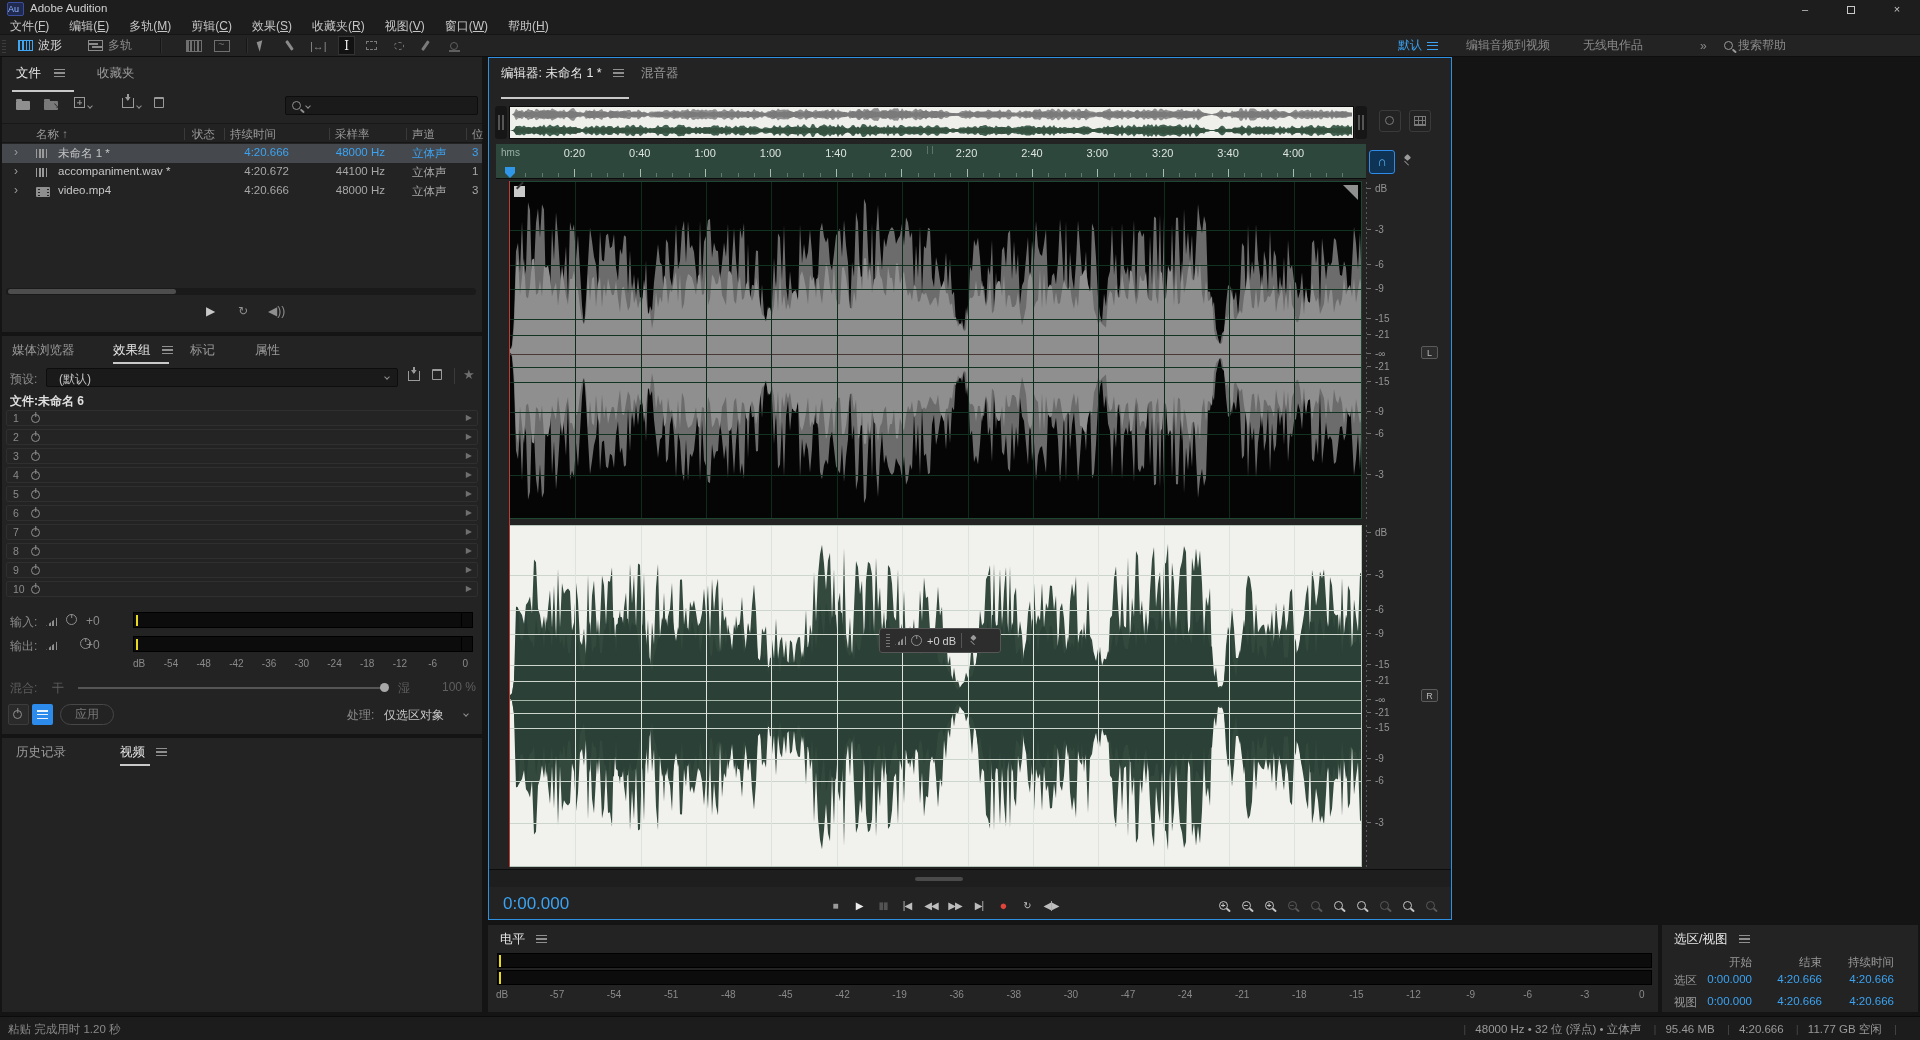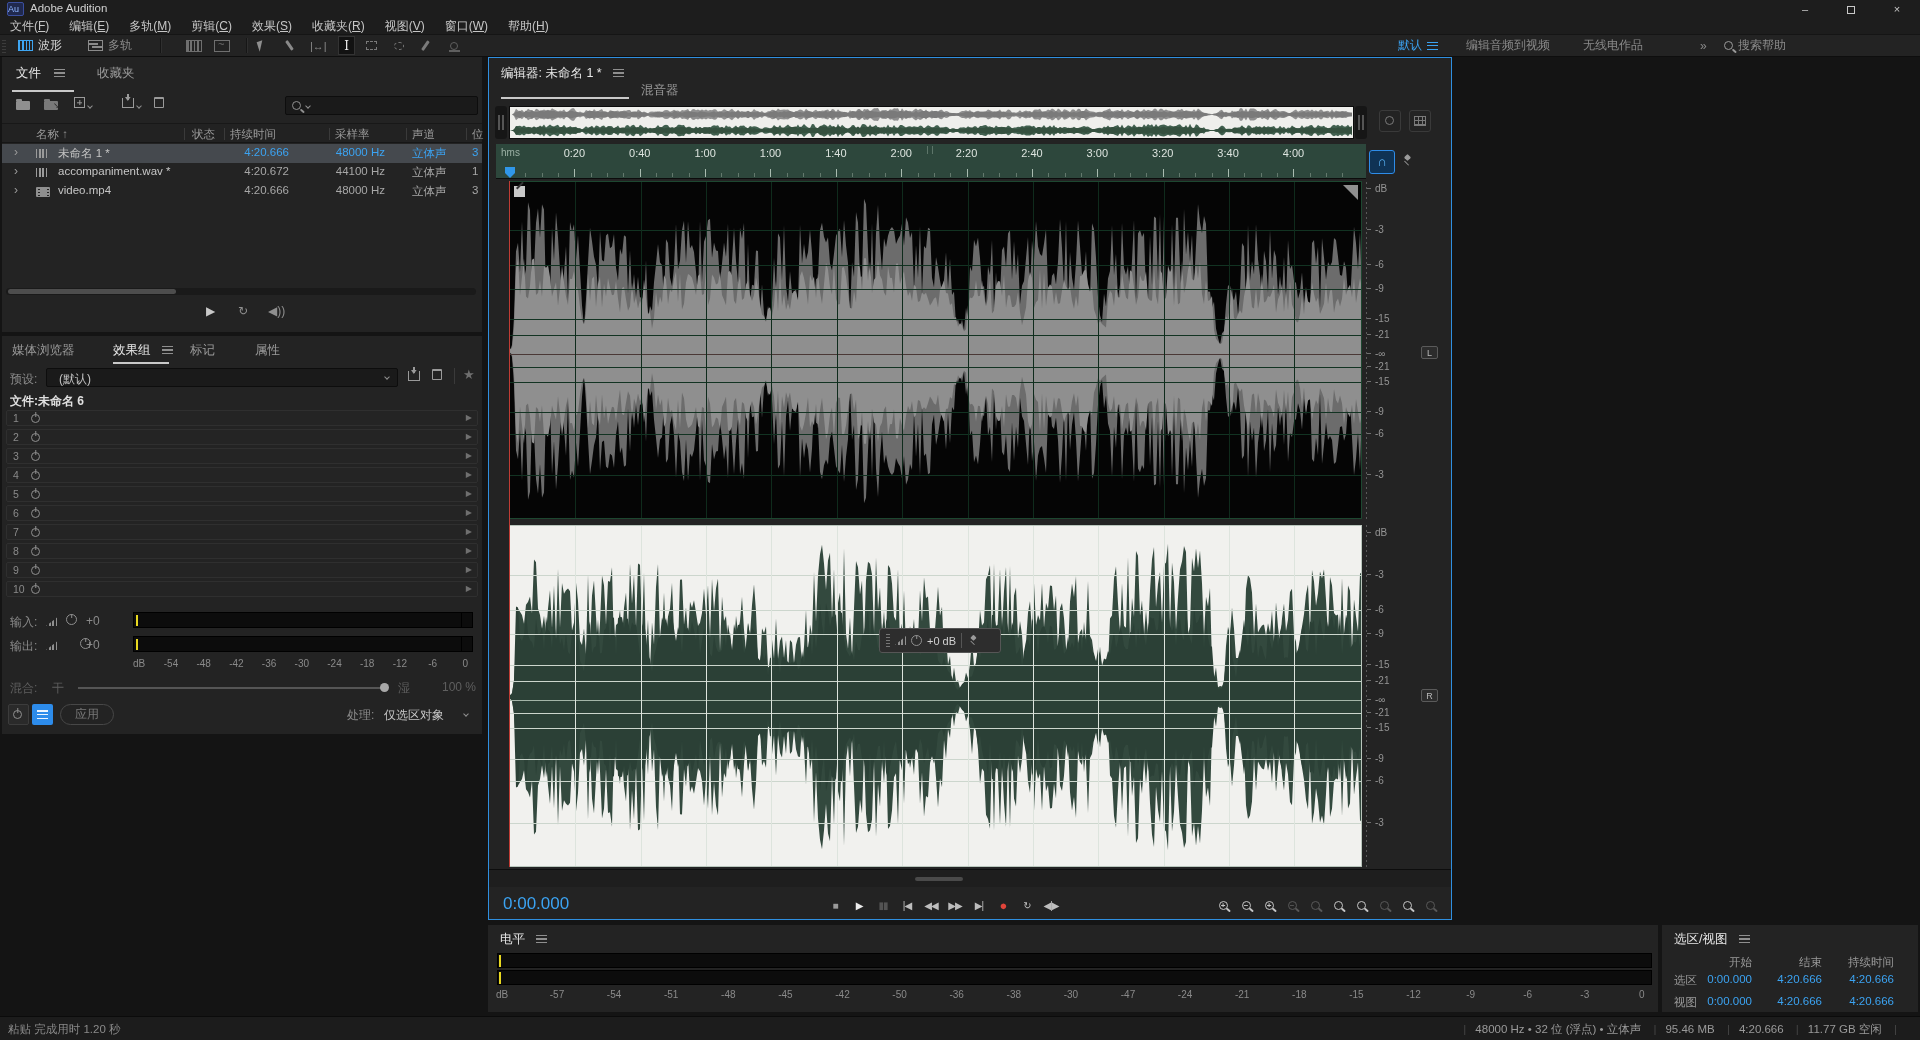--- a/index.html
+++ b/index.html
@@ -399,28 +399,36 @@
     </div>
     <div class="abs" style="left:30px;top:368px;width:21px;height:21px;background:#2d8ceb;border-radius:2px">
       <span class="listicon" style="position:absolute;left:5px;top:6px"></span>
     </div>
     <div class="abs" style="left:58px;top:368px;width:54px;height:21px;border:1px solid #474747;border-radius:11px;text-align:center;line-height:19px;color:#787878">应用</div>
     <div class="abs dim" style="left:345px;top:371px">处理:</div>
     <div class="abs" style="left:382px;top:371px;color:#c8c8c8">仅选区对象</div>
     <span class="chev small abs" style="left:462px;top:376px"></span>
   </div>
 
+  <div class="panel" style="left:2px;top:738px;width:480px;height:274px">
+    <div class="abs ptab" style="left:14px;top:6px">历史记录</div>
+    <div class="abs" style="left:118px;top:6px">
+      <span class="ptab active">视频</span>
+      <span class="hamb" style="margin-left:8px"></span>
+    </div>
+    <div class="underline" style="left:118px;top:26px;width:30px"></div>
+  </div>
 
   <div class="abs editor">
     <div class="abs" style="left:12px;top:7px">
       <span class="ptab active">编辑器: 未命名 1 *</span>
       <span class="hamb" style="margin-left:8px"></span>
     </div>
     <div class="underline" style="left:12px;top:39px;width:128px"></div>
-    <div class="abs ptab" style="left:152px;top:24px">混音器</div>
+    <div class="abs ptab" style="left:152px;top:7px">混音器</div>
 
     <div class="abs" style="left:6px;top:48px;width:12px;height:33px;background:#161616;border-radius:3px">
       <div style="position:absolute;left:3px;top:9px;width:1.5px;height:15px;background:#555"></div>
       <div style="position:absolute;left:7px;top:9px;width:1.5px;height:15px;background:#555"></div>
     </div>
     <div class="abs" style="left:20px;top:48px;width:845px;height:33px;background:#efefec;border:1px solid #0c0c0c">
       <svg id="nav-top" style="position:absolute;left:0;top:0" width="843" height="15" preserveAspectRatio="none">
           <path d="M0,7.4 L2,7.4 L4,6.1 L6,1.7 L8,3.4 L10,4.5 L12,2.7 L14,4.9 L16,4.4 L18,1.7 L20,3.1 L22,2.9 L24,4.8 L26,1.7 L28,2.4 L30,4.4 L32,3.5 L34,2.4 L36,3.5 L38,2.7 L40,3.8 L42,1.2 L44,2.4 L46,3.2 L48,4.8 L50,3.5 L52,4.0 L54,2.4 L56,5.1 L58,4.8 L60,2.7 L62,1.2 L64,1.3 L66,4.3 L68,5.6 L70,4.4 L72,5.6 L74,5.7 L76,2.9 L78,3.9 L80,3.2 L82,5.2 L84,1.9 L86,3.9 L88,4.2 L90,2.9 L92,1.9 L94,5.4 L96,5.6 L98,5.5 L100,3.3 L102,3.8 L104,4.8 L106,4.1 L108,3.5 L110,5.6 L112,4.3 L114,3.6 L116,3.7 L118,2.9 L120,2.9 L122,5.6 L124,5.0 L126,5.5 L128,2.6 L130,3.8 L132,5.4 L134,4.6 L136,5.5 L138,6.2 L140,4.8 L142,4.6 L144,4.8 L146,4.5 L148,4.8 L150,4.2 L152,5.6 L154,3.4 L156,3.0 L158,3.2 L160,4.8 L162,3.9 L164,2.7 L166,3.7 L168,3.4 L170,4.7 L172,3.0 L174,3.5 L176,3.1 L178,2.1 L180,5.2 L182,2.4 L184,2.1 L186,3.3 L188,2.4 L190,3.4 L192,2.4 L194,3.6 L196,2.4 L198,3.8 L200,3.0 L202,3.3 L204,2.3 L206,2.4 L208,4.8 L210,4.7 L212,3.8 L214,2.2 L216,3.1 L218,5.0 L220,2.9 L222,1.8 L224,3.8 L226,5.0 L228,2.8 L230,4.8 L232,4.1 L234,5.1 L236,4.6 L238,3.9 L240,5.1 L242,4.5 L244,2.0 L246,3.8 L248,4.1 L250,5.3 L252,4.1 L254,6.1 L256,5.4 L258,4.3 L260,4.2 L262,2.8 L264,3.1 L266,3.9 L268,1.5 L270,2.9 L272,2.8 L274,2.6 L276,2.8 L278,2.5 L280,4.0 L282,5.5 L284,5.3 L286,5.1 L288,3.4 L290,2.5 L292,3.0 L294,4.4 L296,1.8 L298,3.6 L300,4.7 L302,5.4 L304,3.7 L306,2.7 L308,4.4 L310,4.8 L312,3.6 L314,3.8 L316,3.1 L318,2.6 L320,4.9 L322,2.0 L324,2.4 L326,5.1 L328,2.3 L330,4.5 L332,4.4 L334,5.3 L336,5.0 L338,6.0 L340,3.2 L342,4.7 L344,4.6 L346,4.3 L348,2.0 L350,1.9 L352,5.2 L354,2.1 L356,2.4 L358,2.1 L360,4.7 L362,2.8 L364,1.2 L366,1.3 L368,1.0 L370,4.5 L372,3.3 L374,3.2 L376,3.0 L378,4.3 L380,2.3 L382,2.7 L384,1.3 L386,1.6 L388,1.3 L390,4.9 L392,1.3 L394,3.9 L396,3.0 L398,3.9 L400,3.8 L402,4.5 L404,2.7 L406,1.4 L408,3.2 L410,2.0 L412,2.7 L414,4.7 L416,2.6 L418,4.9 L420,4.4 L422,3.3 L424,4.9 L426,3.7 L428,4.6 L430,3.0 L432,2.7 L434,4.9 L436,3.9 L438,4.5 L440,6.4 L442,6.0 L444,5.9 L446,6.0 L448,6.4 L450,4.9 L452,4.1 L454,3.9 L456,3.2 L458,4.3 L460,3.0 L462,5.5 L464,5.2 L466,4.6 L468,3.7 L470,4.5 L472,4.5 L474,5.0 L476,4.2 L478,2.6 L480,3.3 L482,4.2 L484,4.7 L486,5.1 L488,4.1 L490,2.6 L492,5.5 L494,5.1 L496,4.4 L498,2.5 L500,2.9 L502,5.4 L504,5.3 L506,5.7 L508,5.1 L510,3.3 L512,5.2 L514,4.3 L516,3.5 L518,4.2 L520,3.9 L522,5.2 L524,2.7 L526,2.6 L528,2.7 L530,1.8 L532,4.8 L534,4.2 L536,4.0 L538,2.4 L540,3.3 L542,1.5 L544,2.4 L546,4.5 L548,1.6 L550,2.8 L552,5.0 L554,2.2 L556,2.7 L558,3.7 L560,5.1 L562,2.5 L564,2.5 L566,4.3 L568,1.8 L570,2.0 L572,5.3 L574,4.1 L576,1.4 L578,3.2 L580,4.2 L582,4.6 L584,4.7 L586,5.5 L588,4.9 L590,4.7 L592,5.1 L594,3.8 L596,3.3 L598,2.3 L600,1.6 L602,5.2 L604,3.9 L606,3.6 L608,3.0 L610,4.8 L612,1.9 L614,4.7 L616,4.2 L618,2.7 L620,4.1 L622,5.0 L624,5.4 L626,3.2 L628,2.8 L630,5.4 L632,4.0 L634,2.1 L636,4.0 L638,2.8 L640,3.6 L642,4.0 L644,1.8 L646,1.7 L648,4.3 L650,1.7 L652,1.7 L654,3.4 L656,2.6 L658,3.6 L660,3.8 L662,4.2 L664,4.7 L666,4.0 L668,2.6 L670,3.0 L672,1.8 L674,4.3 L676,3.3 L678,3.8 L680,3.9 L682,4.4 L684,2.2 L686,4.5 L688,1.4 L690,3.1 L692,4.8 L694,5.8 L696,6.1 L698,6.4 L700,6.8 L702,7.2 L704,6.5 L706,6.6 L708,5.5 L710,3.6 L712,2.8 L714,5.5 L716,4.8 L718,6.0 L720,6.3 L722,3.6 L724,5.0 L726,4.8 L728,5.1 L730,1.2 L732,1.3 L734,4.3 L736,1.4 L738,4.9 L740,1.4 L742,1.6 L744,1.5 L746,2.6 L748,4.7 L750,5.0 L752,2.8 L754,4.0 L756,2.9 L758,1.8 L760,5.0 L762,3.7 L764,2.4 L766,1.9 L768,3.9 L770,4.4 L772,4.0 L774,3.9 L776,4.7 L778,5.8 L780,6.2 L782,4.9 L784,3.6 L786,2.6 L788,4.7 L790,3.7 L792,3.0 L794,4.0 L796,3.3 L798,2.8 L800,4.1 L802,2.5 L804,4.2 L806,3.2 L808,5.0 L810,2.7 L812,2.7 L814,5.5 L816,4.0 L818,3.7 L820,4.9 L822,2.6 L824,5.0 L826,3.5 L828,4.5 L830,5.2 L832,4.0 L834,4.5 L836,4.0 L838,5.2 L840,5.5 L842,5.7 L842,9.3 L840,9.5 L838,9.8 L836,11.0 L834,10.5 L832,11.0 L830,9.8 L828,10.5 L826,11.5 L824,10.0 L822,12.4 L820,10.1 L818,11.3 L816,11.0 L814,9.5 L812,12.3 L810,12.3 L808,10.0 L806,11.8 L804,10.8 L802,12.5 L800,10.9 L798,12.2 L796,11.7 L794,11.0 L792,12.0 L790,11.3 L788,10.3 L786,12.4 L784,11.4 L782,10.1 L780,8.8 L778,9.2 L776,10.3 L774,11.1 L772,11.0 L770,10.6 L768,11.1 L766,13.1 L764,12.6 L762,11.3 L760,10.0 L758,13.2 L756,12.1 L754,11.0 L752,12.2 L750,10.0 L748,10.3 L746,12.4 L744,13.5 L742,13.4 L740,13.6 L738,10.1 L736,13.6 L734,10.7 L732,13.7 L730,13.8 L728,9.9 L726,10.2 L724,10.0 L722,11.4 L720,8.7 L718,9.0 L716,10.2 L714,9.5 L712,12.2 L710,11.4 L708,9.5 L706,8.4 L704,8.5 L702,7.8 L700,8.2 L698,8.6 L696,8.9 L694,9.2 L692,10.2 L690,11.9 L688,13.6 L686,10.5 L684,12.8 L682,10.6 L680,11.1 L678,11.2 L676,11.7 L674,10.7 L672,13.2 L670,12.0 L668,12.4 L666,11.0 L664,10.3 L662,10.8 L660,11.2 L658,11.4 L656,12.4 L654,11.6 L652,13.3 L650,13.3 L648,10.7 L646,13.3 L644,13.2 L642,11.0 L640,11.4 L638,12.2 L636,11.0 L634,12.9 L632,11.0 L630,9.6 L628,12.2 L626,11.8 L624,9.6 L622,10.0 L620,10.9 L618,12.3 L616,10.8 L614,10.3 L612,13.1 L610,10.2 L608,12.0 L606,11.4 L604,11.1 L602,9.8 L600,13.4 L598,12.7 L596,11.7 L594,11.2 L592,9.9 L590,10.3 L588,10.1 L586,9.5 L584,10.3 L582,10.4 L580,10.8 L578,11.8 L576,13.6 L574,10.9 L572,9.7 L570,13.0 L568,13.2 L566,10.7 L564,12.5 L562,12.5 L560,9.9 L558,11.3 L556,12.3 L554,12.8 L552,10.0 L550,12.2 L548,13.4 L546,10.5 L544,12.6 L542,13.5 L540,11.7 L538,12.6 L536,11.0 L534,10.8 L532,10.2 L530,13.2 L528,12.3 L526,12.4 L524,12.3 L522,9.8 L520,11.1 L518,10.8 L516,11.5 L514,10.7 L512,9.8 L510,11.7 L508,9.9 L506,9.3 L504,9.7 L502,9.6 L500,12.1 L498,12.5 L496,10.6 L494,9.9 L492,9.5 L490,12.4 L488,10.9 L486,9.9 L484,10.3 L482,10.8 L480,11.7 L478,12.4 L476,10.8 L474,10.0 L472,10.5 L470,10.5 L468,11.3 L466,10.4 L464,9.8 L462,9.5 L460,12.0 L458,10.7 L456,11.8 L454,11.1 L452,10.9 L450,10.1 L448,8.6 L446,9.0 L444,9.1 L442,9.0 L440,8.6 L438,10.5 L436,11.1 L434,10.1 L432,12.3 L430,12.0 L428,10.4 L426,11.3 L424,10.1 L422,11.7 L420,10.6 L418,10.1 L416,12.4 L414,10.3 L412,12.3 L410,13.0 L408,11.8 L406,13.6 L404,12.3 L402,10.5 L400,11.2 L398,11.1 L396,12.0 L394,11.1 L392,13.7 L390,10.1 L388,13.7 L386,13.4 L384,13.7 L382,12.3 L380,12.7 L378,10.7 L376,12.0 L374,11.8 L372,11.7 L370,10.5 L368,14.0 L366,13.7 L364,13.8 L362,12.2 L360,10.3 L358,12.9 L356,12.6 L354,12.9 L352,9.8 L350,13.1 L348,13.0 L346,10.7 L344,10.4 L342,10.3 L340,11.8 L338,9.0 L336,10.0 L334,9.7 L332,10.6 L330,10.5 L328,12.7 L326,9.9 L324,12.6 L322,13.0 L320,10.1 L318,12.4 L316,11.9 L314,11.2 L312,11.4 L310,10.2 L308,10.6 L306,12.3 L304,11.3 L302,9.6 L300,10.3 L298,11.4 L296,13.2 L294,10.6 L292,12.0 L290,12.5 L288,11.6 L286,9.9 L284,9.7 L282,9.5 L280,11.0 L278,12.5 L276,12.2 L274,12.4 L272,12.2 L270,12.1 L268,13.5 L266,11.1 L264,11.9 L262,12.2 L260,10.8 L258,10.7 L256,9.6 L254,8.9 L252,10.9 L250,9.7 L248,10.9 L246,11.2 L244,13.0 L242,10.5 L240,9.9 L238,11.1 L236,10.4 L234,9.9 L232,10.9 L230,10.2 L228,12.2 L226,10.0 L224,11.2 L222,13.2 L220,12.1 L218,10.0 L216,11.9 L214,12.8 L212,11.2 L210,10.3 L208,10.2 L206,12.6 L204,12.7 L202,11.7 L200,12.0 L198,11.2 L196,12.6 L194,11.4 L192,12.6 L190,11.6 L188,12.6 L186,11.7 L184,12.9 L182,12.6 L180,9.8 L178,12.9 L176,11.9 L174,11.5 L172,12.0 L170,10.3 L168,11.6 L166,11.3 L164,12.3 L162,11.1 L160,10.2 L158,11.8 L156,12.0 L154,11.6 L152,9.4 L150,10.8 L148,10.2 L146,10.5 L144,10.2 L142,10.4 L140,10.2 L138,8.8 L136,9.5 L134,10.4 L132,9.6 L130,11.2 L128,12.4 L126,9.5 L124,10.0 L122,9.4 L120,12.1 L118,12.1 L116,11.3 L114,11.4 L112,10.7 L110,9.4 L108,11.5 L106,10.9 L104,10.2 L102,11.2 L100,11.7 L98,9.5 L96,9.4 L94,9.6 L92,13.1 L90,12.1 L88,10.8 L86,11.1 L84,13.1 L82,9.8 L80,11.8 L78,11.1 L76,12.1 L74,9.3 L72,9.4 L70,10.6 L68,9.4 L66,10.7 L64,13.7 L62,13.8 L60,12.3 L58,10.2 L56,9.9 L54,12.6 L52,11.0 L50,11.5 L48,10.2 L46,11.8 L44,12.6 L42,13.8 L40,11.2 L38,12.3 L36,11.5 L34,12.6 L32,11.5 L30,10.6 L28,12.6 L26,13.3 L24,10.2 L22,12.1 L20,11.9 L18,13.3 L16,10.6 L14,10.1 L12,12.3 L10,10.5 L8,11.6 L6,13.3 L4,8.9 L2,7.6 L0,7.6 Z" fill="#8f8f8f"></path>
           <path d="M0,7.4 L2,7.4 L4,6.7 L6,4.6 L8,5.1 L10,3.5 L12,5.5 L14,5.5 L16,3.6 L18,5.0 L20,5.0 L22,3.5 L24,4.4 L26,4.9 L28,4.7 L30,3.5 L32,3.4 L34,4.4 L36,3.8 L38,3.5 L40,3.6 L42,4.0 L44,3.8 L46,4.8 L48,4.5 L50,5.3 L52,5.2 L54,4.8 L56,5.0 L58,4.7 L60,3.7 L62,3.7 L64,4.4 L66,5.1 L68,5.2 L70,6.3 L72,6.2 L74,5.9 L76,5.3 L78,3.9 L80,4.1 L82,4.1 L84,4.2 L86,5.0 L88,4.1 L90,5.2 L92,4.8 L94,4.3 L96,4.4 L98,5.6 L100,4.5 L102,4.1 L104,4.2 L106,4.6 L108,5.6 L110,4.3 L112,4.3 L114,4.4 L116,4.4 L118,5.8 L120,5.7 L122,4.7 L124,4.4 L126,4.5 L128,5.5 L130,4.5 L132,5.6 L134,5.6 L136,5.8 L138,6.4 L140,6.5 L142,6.2 L144,5.8 L146,5.2 L148,4.5 L150,5.6 L152,4.6 L154,5.8 L156,5.4 L158,5.5 L160,5.3 L162,5.9 L164,4.3 L166,4.3 L168,5.5 L170,4.9 L172,5.7 L174,5.0 L176,4.5 L178,4.3 L180,4.2 L182,4.7 L184,5.1 L186,5.3 L188,5.6 L190,4.3 L192,4.5 L194,5.1 L196,5.3 L198,5.6 L200,5.4 L202,5.0 L204,4.2 L206,5.6 L208,4.8 L210,4.3 L212,5.3 L214,5.5 L216,4.7 L218,3.8 L220,5.4 L222,4.5 L224,5.2 L226,4.8 L228,4.0 L230,5.1 L232,5.4 L234,4.5 L236,5.5 L238,3.8 L240,4.9 L242,5.2 L244,5.2 L246,5.3 L248,5.1 L250,5.5 L252,5.8 L254,5.8 L256,6.3 L258,5.8 L260,4.6 L262,4.9 L264,3.9 L266,4.1 L268,5.6 L270,5.0 L272,5.3 L274,4.1 L276,4.8 L278,4.3 L280,4.1 L282,4.4 L284,5.3 L286,4.0 L288,4.9 L290,5.0 L292,5.5 L294,5.5 L296,4.1 L298,4.3 L300,4.3 L302,4.7 L304,5.4 L306,5.3 L308,4.4 L310,3.9 L312,5.3 L314,4.7 L316,3.8 L318,5.4 L320,4.1 L322,3.9 L324,4.4 L326,4.7 L328,4.9 L330,4.2 L332,5.4 L334,4.8 L336,5.4 L338,5.8 L340,5.4 L342,3.9 L344,4.3 L346,5.1 L348,3.7 L350,3.6 L352,3.8 L354,5.4 L356,3.6 L358,3.7 L360,3.7 L362,4.1 L364,4.5 L366,4.4 L368,5.1 L370,5.3 L372,4.2 L374,3.8 L376,4.8 L378,3.9 L380,3.8 L382,3.8 L384,3.7 L386,4.2 L388,4.7 L390,3.9 L392,4.0 L394,5.0 L396,3.7 L398,4.2 L400,4.9 L402,5.4 L404,5.5 L406,3.7 L408,5.5 L410,5.0 L412,4.0 L414,3.9 L416,3.8 L418,4.3 L420,5.2 L422,4.6 L424,4.0 L426,4.0 L428,4.7 L430,4.6 L432,5.0 L434,4.8 L436,6.2 L438,5.6 L440,5.8 L442,5.9 L444,6.1 L446,6.7 L448,6.0 L450,6.3 L452,6.0 L454,5.6 L456,4.7 L458,5.0 L460,5.0 L462,4.5 L464,5.9 L466,4.6 L468,5.2 L470,5.0 L472,5.0 L474,4.5 L476,4.7 L478,5.1 L480,4.6 L482,5.6 L484,4.5 L486,4.6 L488,4.6 L490,4.4 L492,4.8 L494,4.5 L496,5.6 L498,5.6 L500,5.7 L502,5.8 L504,6.2 L506,6.4 L508,6.2 L510,5.9 L512,5.5 L514,5.4 L516,4.7 L518,5.7 L520,4.9 L522,5.7 L524,4.2 L526,4.5 L528,5.1 L530,4.5 L532,4.8 L534,4.9 L536,5.0 L538,5.5 L540,4.3 L542,4.0 L544,5.5 L546,3.9 L548,5.5 L550,5.4 L552,5.1 L554,4.6 L556,4.3 L558,5.2 L560,5.2 L562,5.4 L564,4.9 L566,5.4 L568,5.2 L570,4.4 L572,4.1 L574,3.9 L576,4.4 L578,5.0 L580,5.9 L582,5.4 L584,5.7 L586,6.3 L588,5.5 L590,5.5 L592,5.5 L594,4.3 L596,5.1 L598,3.9 L600,4.9 L602,3.9 L604,5.4 L606,4.8 L608,4.8 L610,3.7 L612,5.1 L614,4.9 L616,5.2 L618,5.6 L620,4.3 L622,4.6 L624,4.9 L626,4.1 L628,3.8 L630,4.5 L632,4.4 L634,5.6 L636,3.9 L638,4.9 L640,5.1 L642,4.0 L644,4.0 L646,4.3 L648,5.1 L650,4.7 L652,5.1 L654,4.1 L656,5.1 L658,5.6 L660,4.3 L662,5.1 L664,4.8 L666,4.7 L668,5.2 L670,4.3 L672,4.8 L674,4.1 L676,3.9 L678,4.5 L680,5.1 L682,4.5 L684,5.3 L686,4.9 L688,3.8 L690,4.7 L692,5.6 L694,6.1 L696,6.2 L698,7.1 L700,7.2 L702,7.3 L704,7.1 L706,6.5 L708,5.6 L710,5.7 L712,4.6 L714,5.4 L716,5.8 L718,5.8 L720,5.7 L722,6.0 L724,4.6 L726,4.7 L728,3.9 L730,5.1 L732,4.1 L734,4.7 L736,4.5 L738,5.0 L740,4.0 L742,3.9 L744,4.3 L746,5.0 L748,4.0 L750,4.6 L752,5.4 L754,3.9 L756,5.3 L758,4.1 L760,5.3 L762,4.9 L764,4.1 L766,5.6 L768,4.3 L770,5.7 L772,5.5 L774,5.0 L776,5.4 L778,6.3 L780,6.0 L782,5.5 L784,5.4 L786,5.0 L788,5.8 L790,5.5 L792,5.2 L794,4.4 L796,5.7 L798,5.1 L800,5.6 L802,5.1 L804,5.6 L806,4.8 L808,4.6 L810,5.6 L812,5.4 L814,4.5 L816,4.8 L818,5.7 L820,5.9 L822,4.5 L824,5.7 L826,4.9 L828,4.6 L830,4.6 L832,4.5 L834,4.5 L836,5.5 L838,5.5 L840,5.8 L842,5.7 L842,9.3 L840,9.2 L838,9.5 L836,9.5 L834,10.5 L832,10.5 L830,10.4 L828,10.4 L826,10.1 L824,9.3 L822,10.5 L820,9.1 L818,9.3 L816,10.2 L814,10.5 L812,9.6 L810,9.4 L808,10.4 L806,10.2 L804,9.4 L802,9.9 L800,9.4 L798,9.9 L796,9.3 L794,10.6 L792,9.8 L790,9.5 L788,9.2 L786,10.0 L784,9.6 L782,9.5 L780,9.0 L778,8.7 L776,9.6 L774,10.0 L772,9.5 L770,9.3 L768,10.7 L766,9.4 L764,10.9 L762,10.1 L760,9.7 L758,10.9 L756,9.7 L754,11.1 L752,9.6 L750,10.4 L748,11.0 L746,10.0 L744,10.7 L742,11.1 L740,11.0 L738,10.0 L736,10.5 L734,10.3 L732,10.9 L730,9.9 L728,11.1 L726,10.3 L724,10.4 L722,9.0 L720,9.3 L718,9.2 L716,9.2 L714,9.6 L712,10.4 L710,9.3 L708,9.4 L706,8.5 L704,7.9 L702,7.7 L700,7.8 L698,7.9 L696,8.8 L694,8.9 L692,9.4 L690,10.3 L688,11.2 L686,10.1 L684,9.7 L682,10.5 L680,9.9 L678,10.5 L676,11.1 L674,10.9 L672,10.2 L670,10.7 L668,9.8 L666,10.3 L664,10.2 L662,9.9 L660,10.7 L658,9.4 L656,9.9 L654,10.9 L652,9.9 L650,10.3 L648,9.9 L646,10.7 L644,11.0 L642,11.0 L640,9.9 L638,10.1 L636,11.1 L634,9.4 L632,10.6 L630,10.5 L628,11.2 L626,10.9 L624,10.1 L622,10.4 L620,10.7 L618,9.4 L616,9.8 L614,10.1 L612,9.9 L610,11.3 L608,10.2 L606,10.2 L604,9.6 L602,11.1 L600,10.1 L598,11.1 L596,9.9 L594,10.7 L592,9.5 L590,9.5 L588,9.5 L586,8.7 L584,9.3 L582,9.6 L580,9.1 L578,10.0 L576,10.6 L574,11.1 L572,10.9 L570,10.6 L568,9.8 L566,9.6 L564,10.1 L562,9.6 L560,9.8 L558,9.8 L556,10.7 L554,10.4 L552,9.9 L550,9.6 L548,9.5 L546,11.1 L544,9.5 L542,11.0 L540,10.7 L538,9.5 L536,10.0 L534,10.1 L532,10.2 L530,10.5 L528,9.9 L526,10.5 L524,10.8 L522,9.3 L520,10.1 L518,9.3 L516,10.3 L514,9.6 L512,9.5 L510,9.1 L508,8.8 L506,8.6 L504,8.8 L502,9.2 L500,9.3 L498,9.4 L496,9.4 L494,10.5 L492,10.2 L490,10.6 L488,10.4 L486,10.4 L484,10.5 L482,9.4 L480,10.4 L478,9.9 L476,10.3 L474,10.5 L472,10.0 L470,10.0 L468,9.8 L466,10.4 L464,9.1 L462,10.5 L460,10.0 L458,10.0 L456,10.3 L454,9.4 L452,9.0 L450,8.7 L448,9.0 L446,8.3 L444,8.9 L442,9.1 L440,9.2 L438,9.4 L436,8.8 L434,10.2 L432,10.0 L430,10.4 L428,10.3 L426,11.0 L424,11.0 L422,10.4 L420,9.8 L418,10.7 L416,11.2 L414,11.1 L412,11.0 L410,10.0 L408,9.5 L406,11.3 L404,9.5 L402,9.6 L400,10.1 L398,10.8 L396,11.3 L394,10.0 L392,11.0 L390,11.1 L388,10.3 L386,10.8 L384,11.3 L382,11.2 L380,11.2 L378,11.1 L376,10.2 L374,11.2 L372,10.8 L370,9.7 L368,9.9 L366,10.6 L364,10.5 L362,10.9 L360,11.3 L358,11.3 L356,11.4 L354,9.6 L352,11.2 L350,11.4 L348,11.3 L346,9.9 L344,10.7 L342,11.1 L340,9.6 L338,9.2 L336,9.6 L334,10.2 L332,9.6 L330,10.8 L328,10.1 L326,10.3 L324,10.6 L322,11.1 L320,10.9 L318,9.6 L316,11.2 L314,10.3 L312,9.7 L310,11.1 L308,10.6 L306,9.7 L304,9.6 L302,10.3 L300,10.7 L298,10.7 L296,10.9 L294,9.5 L292,9.5 L290,10.0 L288,10.1 L286,11.0 L284,9.7 L282,10.6 L280,10.9 L278,10.7 L276,10.2 L274,10.9 L272,9.7 L270,10.0 L268,9.4 L266,10.9 L264,11.1 L262,10.1 L260,10.4 L258,9.2 L256,8.7 L254,9.2 L252,9.2 L250,9.5 L248,9.9 L246,9.7 L244,9.8 L242,9.8 L240,10.1 L238,11.2 L236,9.5 L234,10.5 L232,9.6 L230,9.9 L228,11.0 L226,10.2 L224,9.8 L222,10.5 L220,9.6 L218,11.2 L216,10.3 L214,9.5 L212,9.7 L210,10.7 L208,10.2 L206,9.4 L204,10.8 L202,10.0 L200,9.6 L198,9.4 L196,9.7 L194,9.9 L192,10.5 L190,10.7 L188,9.4 L186,9.7 L184,9.9 L182,10.3 L180,10.8 L178,10.7 L176,10.5 L174,10.0 L172,9.3 L170,10.1 L168,9.5 L166,10.7 L164,10.7 L162,9.1 L160,9.7 L158,9.5 L156,9.6 L154,9.2 L152,10.4 L150,9.4 L148,10.5 L146,9.8 L144,9.2 L142,8.8 L140,8.5 L138,8.6 L136,9.2 L134,9.4 L132,9.4 L130,10.5 L128,9.5 L126,10.5 L124,10.6 L122,10.3 L120,9.3 L118,9.2 L116,10.6 L114,10.6 L112,10.7 L110,10.7 L108,9.4 L106,10.4 L104,10.8 L102,10.9 L100,10.5 L98,9.4 L96,10.6 L94,10.7 L92,10.2 L90,9.8 L88,10.9 L86,10.0 L84,10.8 L82,10.9 L80,10.9 L78,11.1 L76,9.7 L74,9.1 L72,8.8 L70,8.7 L68,9.8 L66,9.9 L64,10.6 L62,11.3 L60,11.3 L58,10.3 L56,10.0 L54,10.2 L52,9.8 L50,9.7 L48,10.5 L46,10.2 L44,11.2 L42,11.0 L40,11.4 L38,11.5 L36,11.2 L34,10.6 L32,11.6 L30,11.5 L28,10.3 L26,10.1 L24,10.6 L22,11.5 L20,10.0 L18,10.0 L16,11.4 L14,9.5 L12,9.5 L10,11.5 L8,9.9 L6,10.4 L4,8.3 L2,7.6 L0,7.6 Z" fill="#7a7a7a"></path>
         </svg>
@@ -717,21 +725,21 @@
       <div class="ytick" style="left:1px;top:1px;height:12px"></div>
     </div>
     <div id="levels-scale" class="abs" style="left:0;top:64px;width:1170px;height:16px">
         <span style="position: absolute; top: 0px; font-size: 10px; color: rgb(138, 138, 138); transform: translateX(-50%); left: 14px;">dB</span>
         <span style="position: absolute; top: 0px; font-size: 10px; color: rgb(138, 138, 138); transform: translateX(-50%); left: 69px;">-57</span>
         <span style="position: absolute; top: 0px; font-size: 10px; color: rgb(138, 138, 138); transform: translateX(-50%); left: 126.1px;">-54</span>
         <span style="position: absolute; top: 0px; font-size: 10px; color: rgb(138, 138, 138); transform: translateX(-50%); left: 183.2px;">-51</span>
         <span style="position: absolute; top: 0px; font-size: 10px; color: rgb(138, 138, 138); transform: translateX(-50%); left: 240.3px;">-48</span>
         <span style="position: absolute; top: 0px; font-size: 10px; color: rgb(138, 138, 138); transform: translateX(-50%); left: 297.4px;">-45</span>
         <span style="position: absolute; top: 0px; font-size: 10px; color: rgb(138, 138, 138); transform: translateX(-50%); left: 354.5px;">-42</span>
-        <span style="position: absolute; top: 0px; font-size: 10px; color: rgb(138, 138, 138); transform: translateX(-50%); left: 411.6px;">-50</span>
+        <span style="position: absolute; top: 0px; font-size: 10px; color: rgb(138, 138, 138); transform: translateX(-50%); left: 411.6px;">-19</span>
         <span style="position: absolute; top: 0px; font-size: 10px; color: rgb(138, 138, 138); transform: translateX(-50%); left: 468.7px;">-36</span>
         <span style="position: absolute; top: 0px; font-size: 10px; color: rgb(138, 138, 138); transform: translateX(-50%); left: 525.8px;">-38</span>
         <span style="position: absolute; top: 0px; font-size: 10px; color: rgb(138, 138, 138); transform: translateX(-50%); left: 582.9px;">-30</span>
         <span style="position: absolute; top: 0px; font-size: 10px; color: rgb(138, 138, 138); transform: translateX(-50%); left: 640px;">-47</span>
         <span style="position: absolute; top: 0px; font-size: 10px; color: rgb(138, 138, 138); transform: translateX(-50%); left: 697.1px;">-24</span>
         <span style="position: absolute; top: 0px; font-size: 10px; color: rgb(138, 138, 138); transform: translateX(-50%); left: 754.2px;">-21</span>
         <span style="position: absolute; top: 0px; font-size: 10px; color: rgb(138, 138, 138); transform: translateX(-50%); left: 811.3px;">-18</span>
         <span style="position: absolute; top: 0px; font-size: 10px; color: rgb(138, 138, 138); transform: translateX(-50%); left: 868.4px;">-15</span>
         <span style="position: absolute; top: 0px; font-size: 10px; color: rgb(138, 138, 138); transform: translateX(-50%); left: 925.5px;">-12</span>
         <span style="position: absolute; top: 0px; font-size: 10px; color: rgb(138, 138, 138); transform: translateX(-50%); left: 982.6px;">-9</span>

